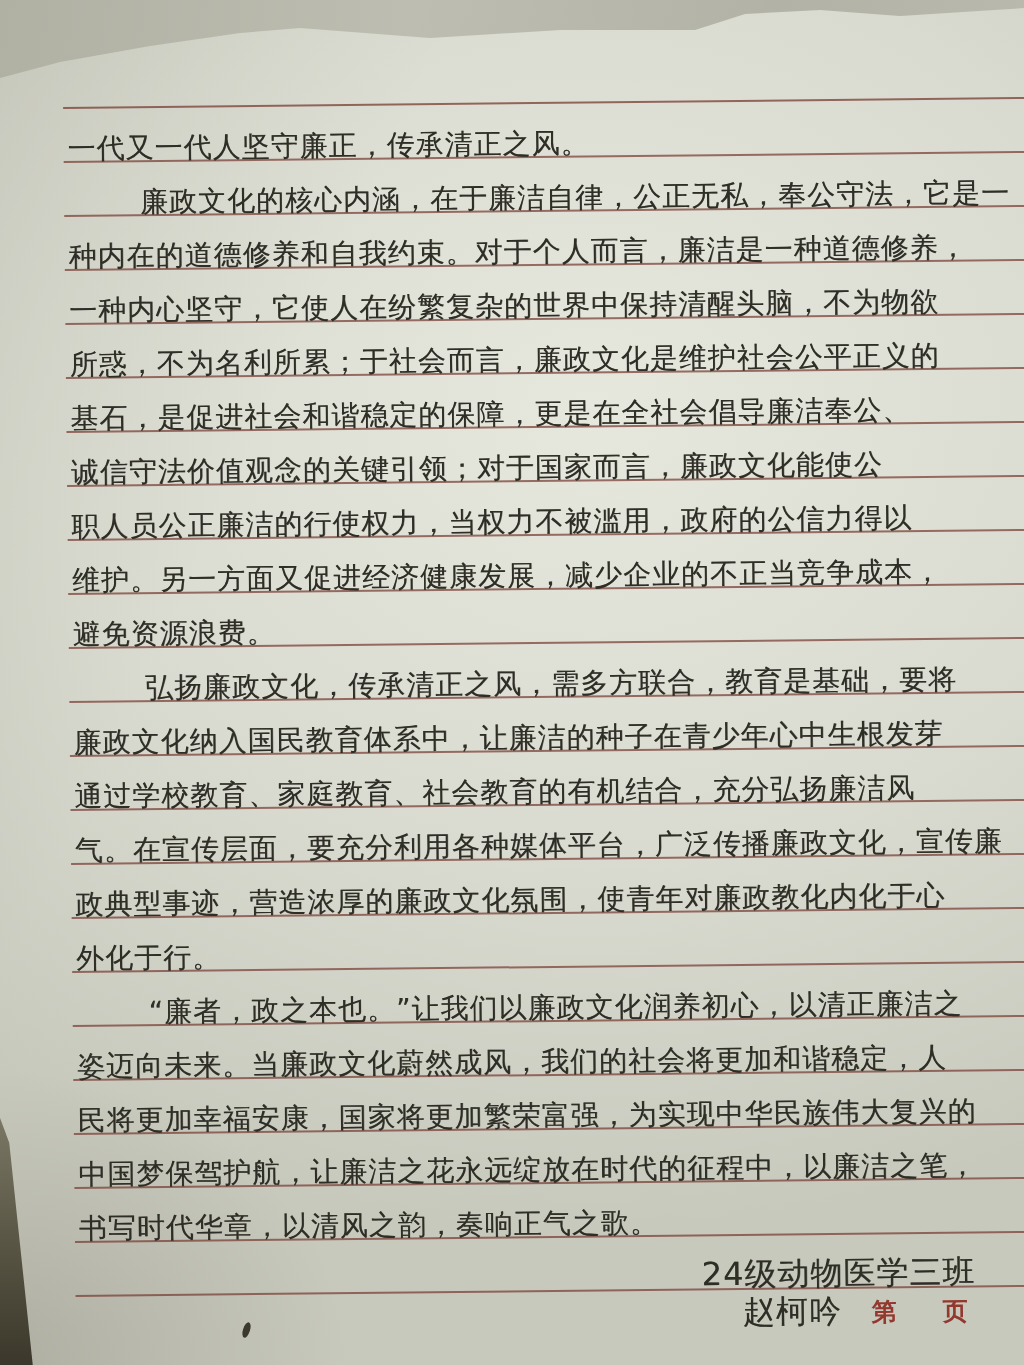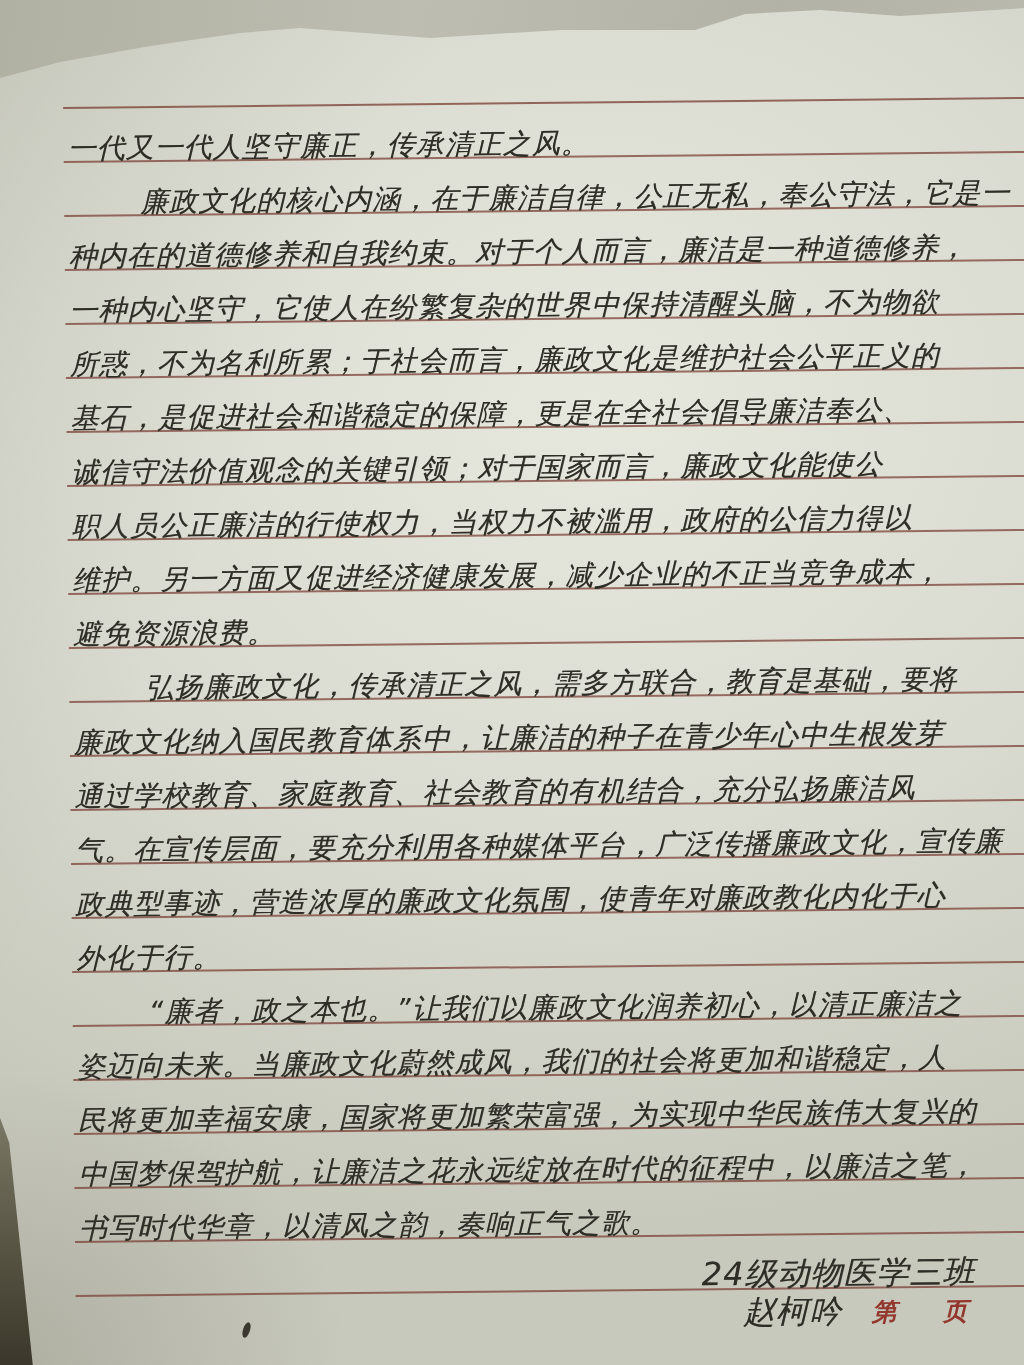--- a/index.html
+++ b/index.html
@@ -12,21 +12,20 @@
     position:relative;width:1024px;height:1365px;overflow:hidden;
     background:#a9a99d;
   }
   
   .paper{
     position:absolute;inset:0;
     background:
       radial-gradient(500px 420px at 0% 100%, rgba(70,65,50,.20), rgba(70,65,50,0) 70%),
       linear-gradient(115deg, rgba(95,95,80,.10), rgba(95,95,80,0) 28%),
       radial-gradient(1000px 820px at 58% 30%, #e6e7dd 0%, #dadbd0 55%, #c8c9bd 100%);
-    font-style: italic;
   }
   
   .rows{
     position:absolute;left:62px;right:-30px;top:0;
     transform:rotate(-0.6deg);
     transform-origin:0 0;
   }
   .margin-row{
     height:109px;box-sizing:border-box;
     border-bottom:2px solid rgba(120,60,50,.75);

